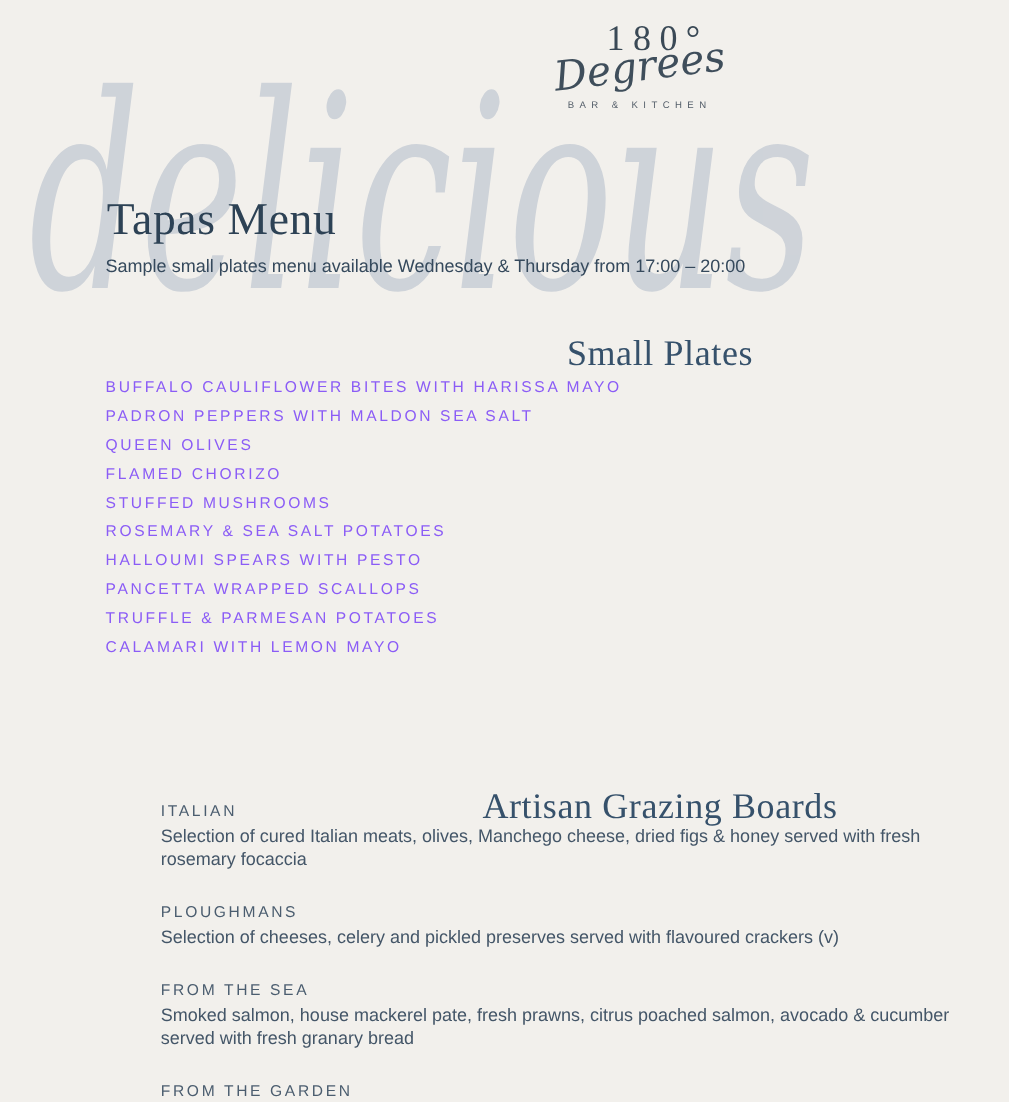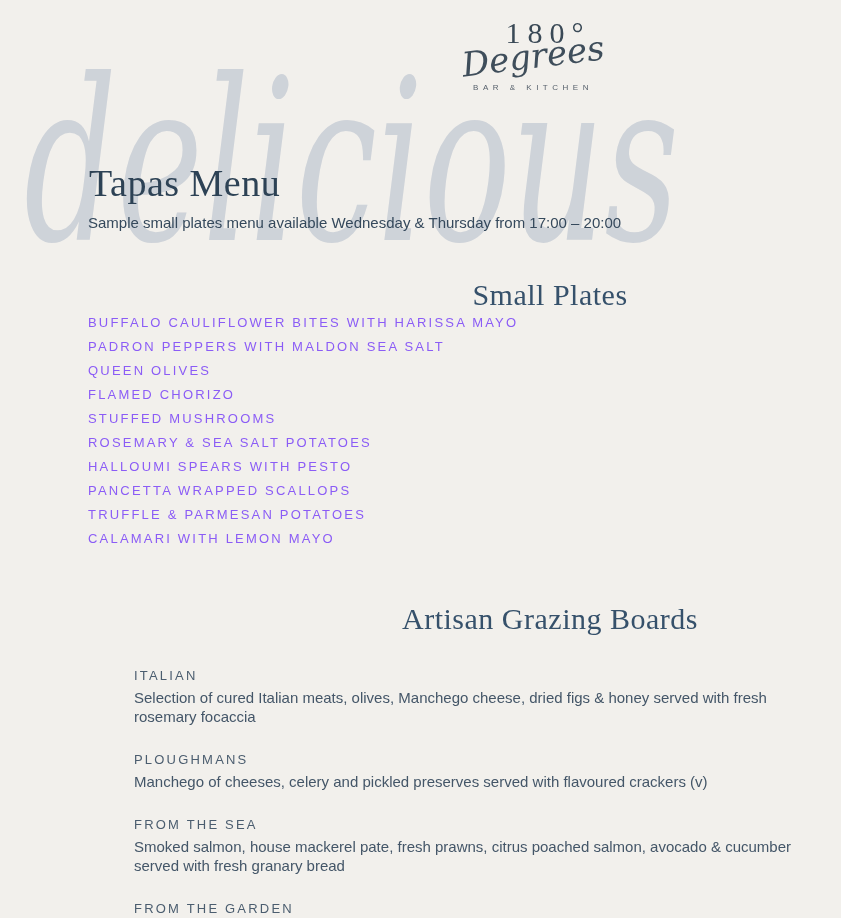--- a/index.html
+++ b/index.html
@@ -60,21 +60,21 @@
     position: absolute; left: 88px; top: 214px; z-index: 2;
     font-size: 15px; color: #35495c; margin: 0;
   }
   .section-heading {
     position: absolute; left: 534px; transform: translateX(-50%); z-index: 2;
     font-family: "Liberation Serif", serif;
     font-size: 30px; font-weight: 500;
     color: #36516b; margin: 16px; white-space: nowrap; letter-spacing: 0.5px;
   }
   .sec-small-plates { top: 262px; }
-  .sec-grazing-boards { top: 586px; text-align: right; }
+  .sec-grazing-boards { top: 640px; text-align: right; }
 
   
   .plates-list {
     position: absolute; left: 88px; top: 311px; z-index: 2;
     list-style: none; margin: 0; padding: 0;
   }
   .plates-list li {
     font-size: 13px; letter-spacing: 2.2px;
     color: #8b5cf6; line-height: 24px;
     text-transform: uppercase;
@@ -131,21 +131,21 @@
   <h2 class="section-heading sec-grazing-boards">Artisan Grazing Boards</h2>
 
   <div class="boards" id="boards">
     <div class="board">
       <div class="board-name">ITALIAN</div>
       <div class="board-desc">Selection of cured Italian meats, olives, Manchego cheese, dried figs &amp; honey served with fresh rosemary focaccia</div>
     </div>
 
     <div class="board">
       <div class="board-name">PLOUGHMANS</div>
-      <div class="board-desc">Manchego of cheeses, celery and pickled preserves served with flavoured crackers (v)</div>
+      <div class="board-desc">Selection of cheeses, celery and pickled preserves served with flavoured crackers (v)</div>
     </div>
 
     <div class="board">
       <div class="board-name">FROM THE SEA</div>
       <div class="board-desc">Smoked salmon, house mackerel pate, fresh prawns, citrus poached salmon, avocado &amp; cucumber served with fresh granary bread</div>
     </div>
 
     <div class="board">
       <div class="board-name">FROM THE GARDEN</div>
 

